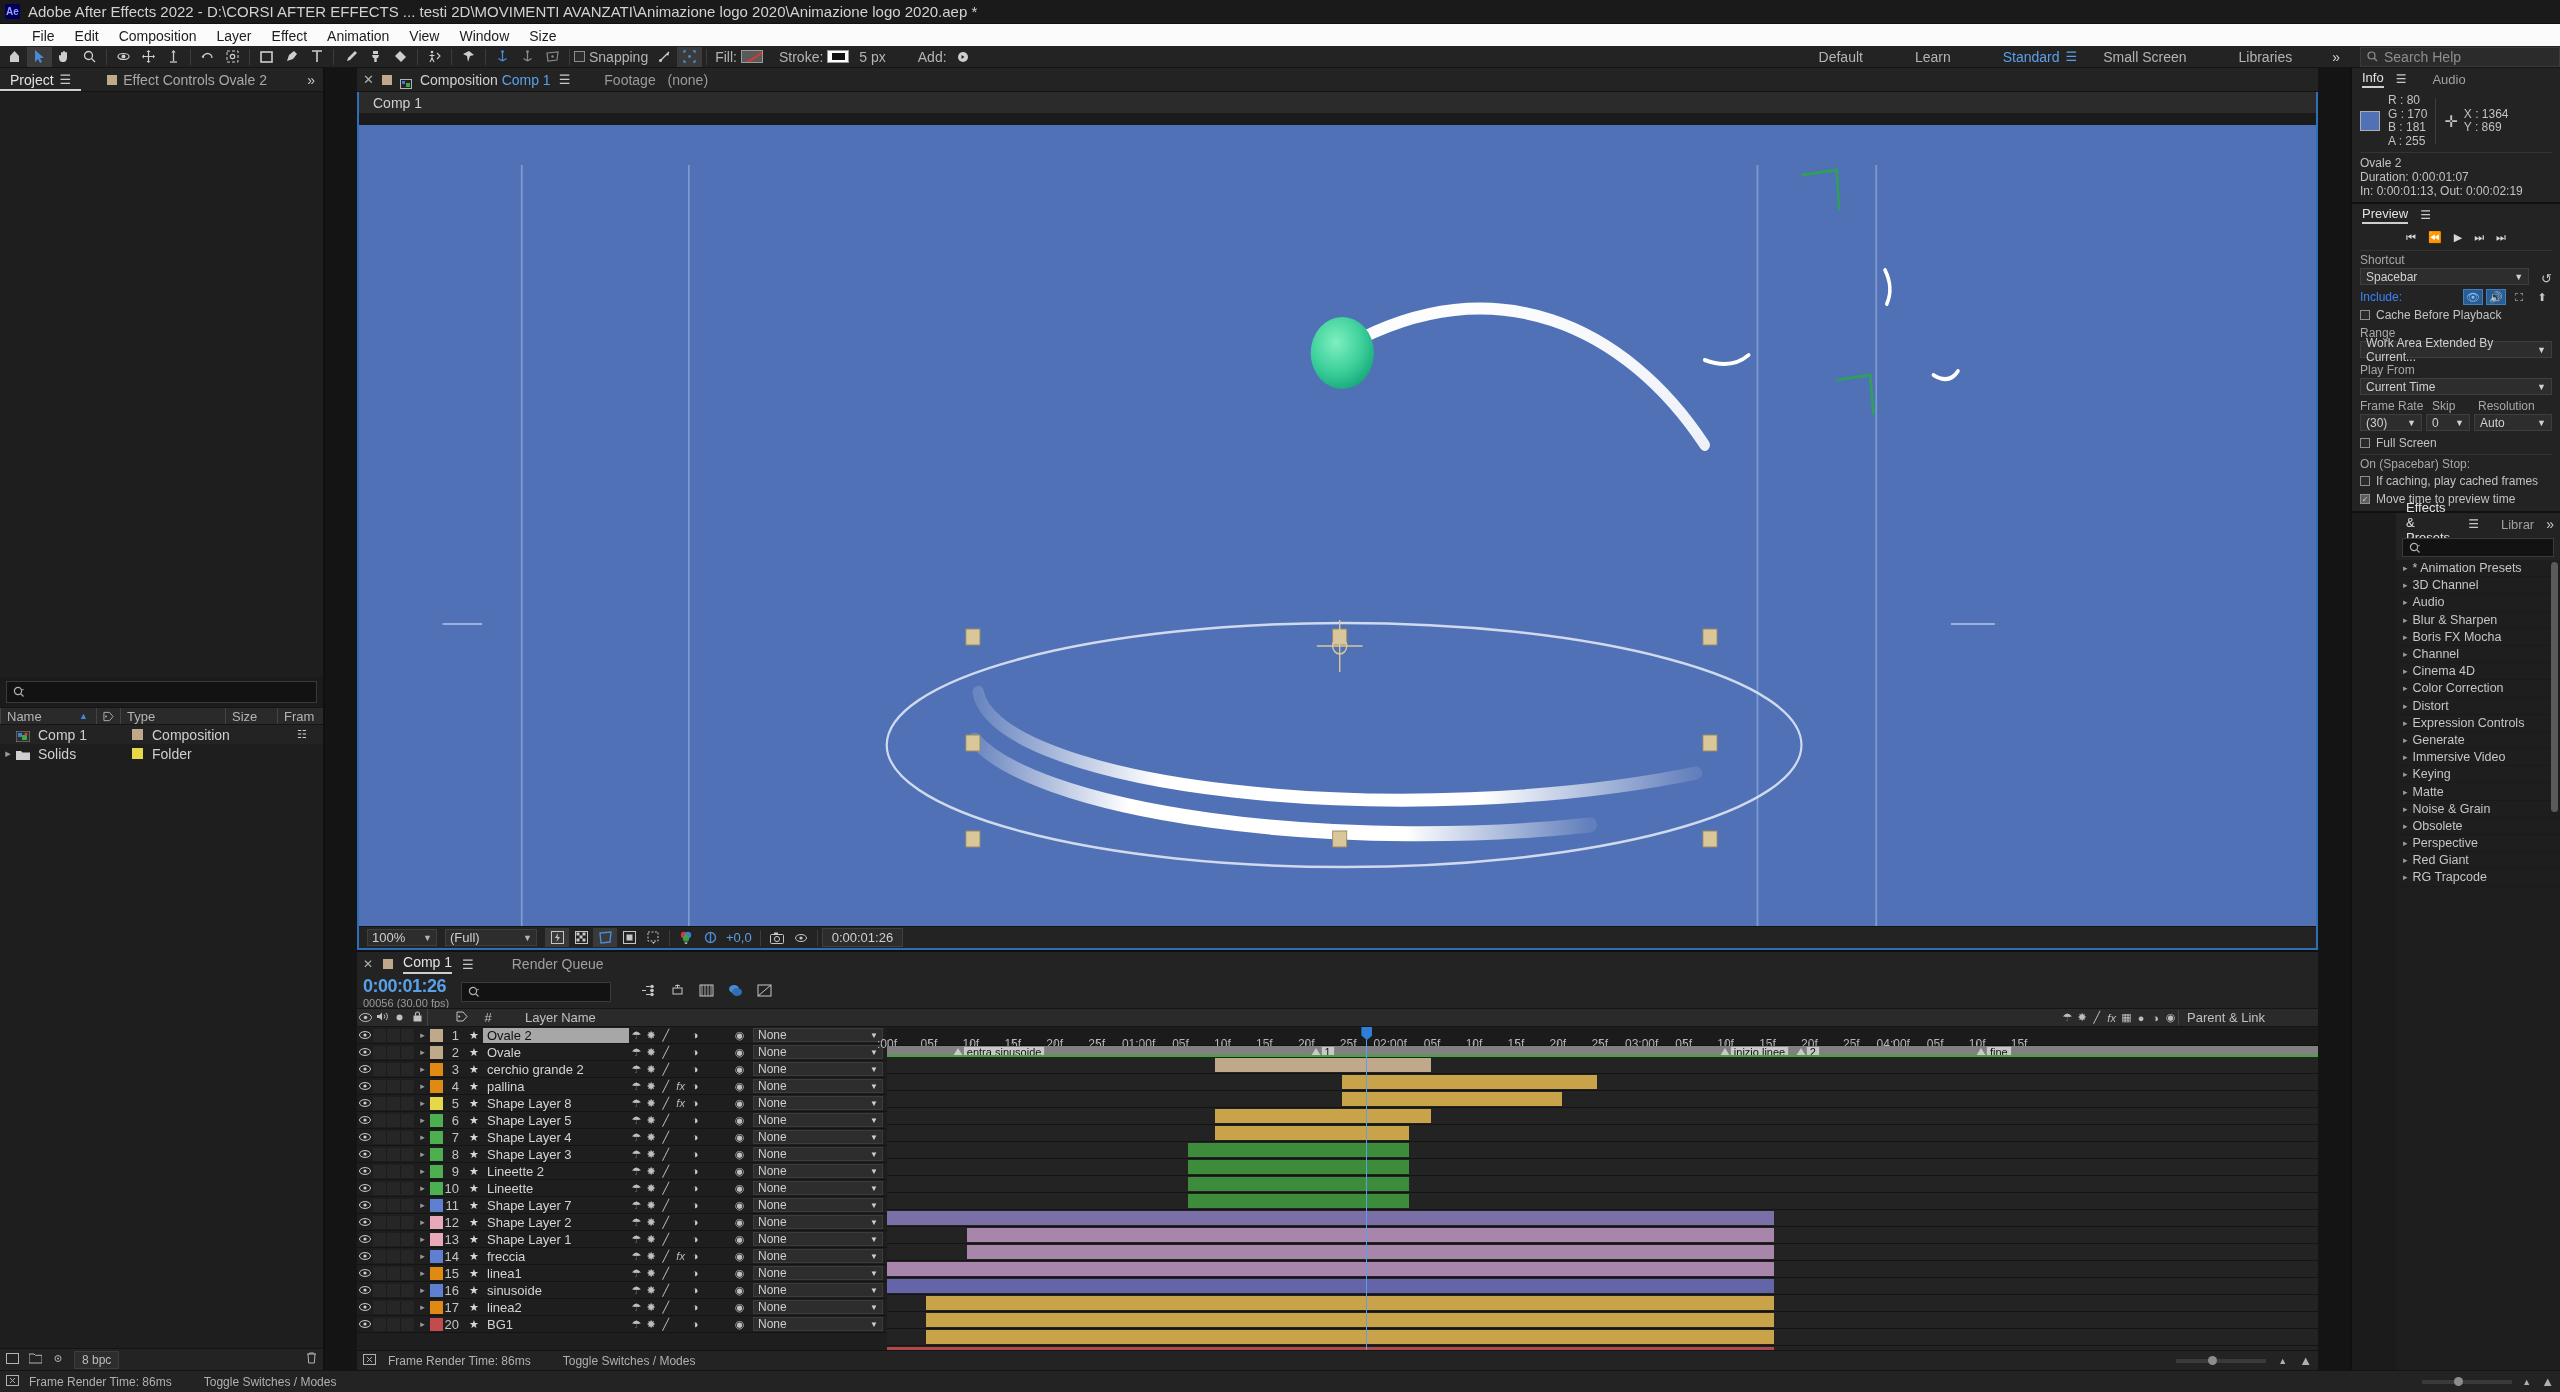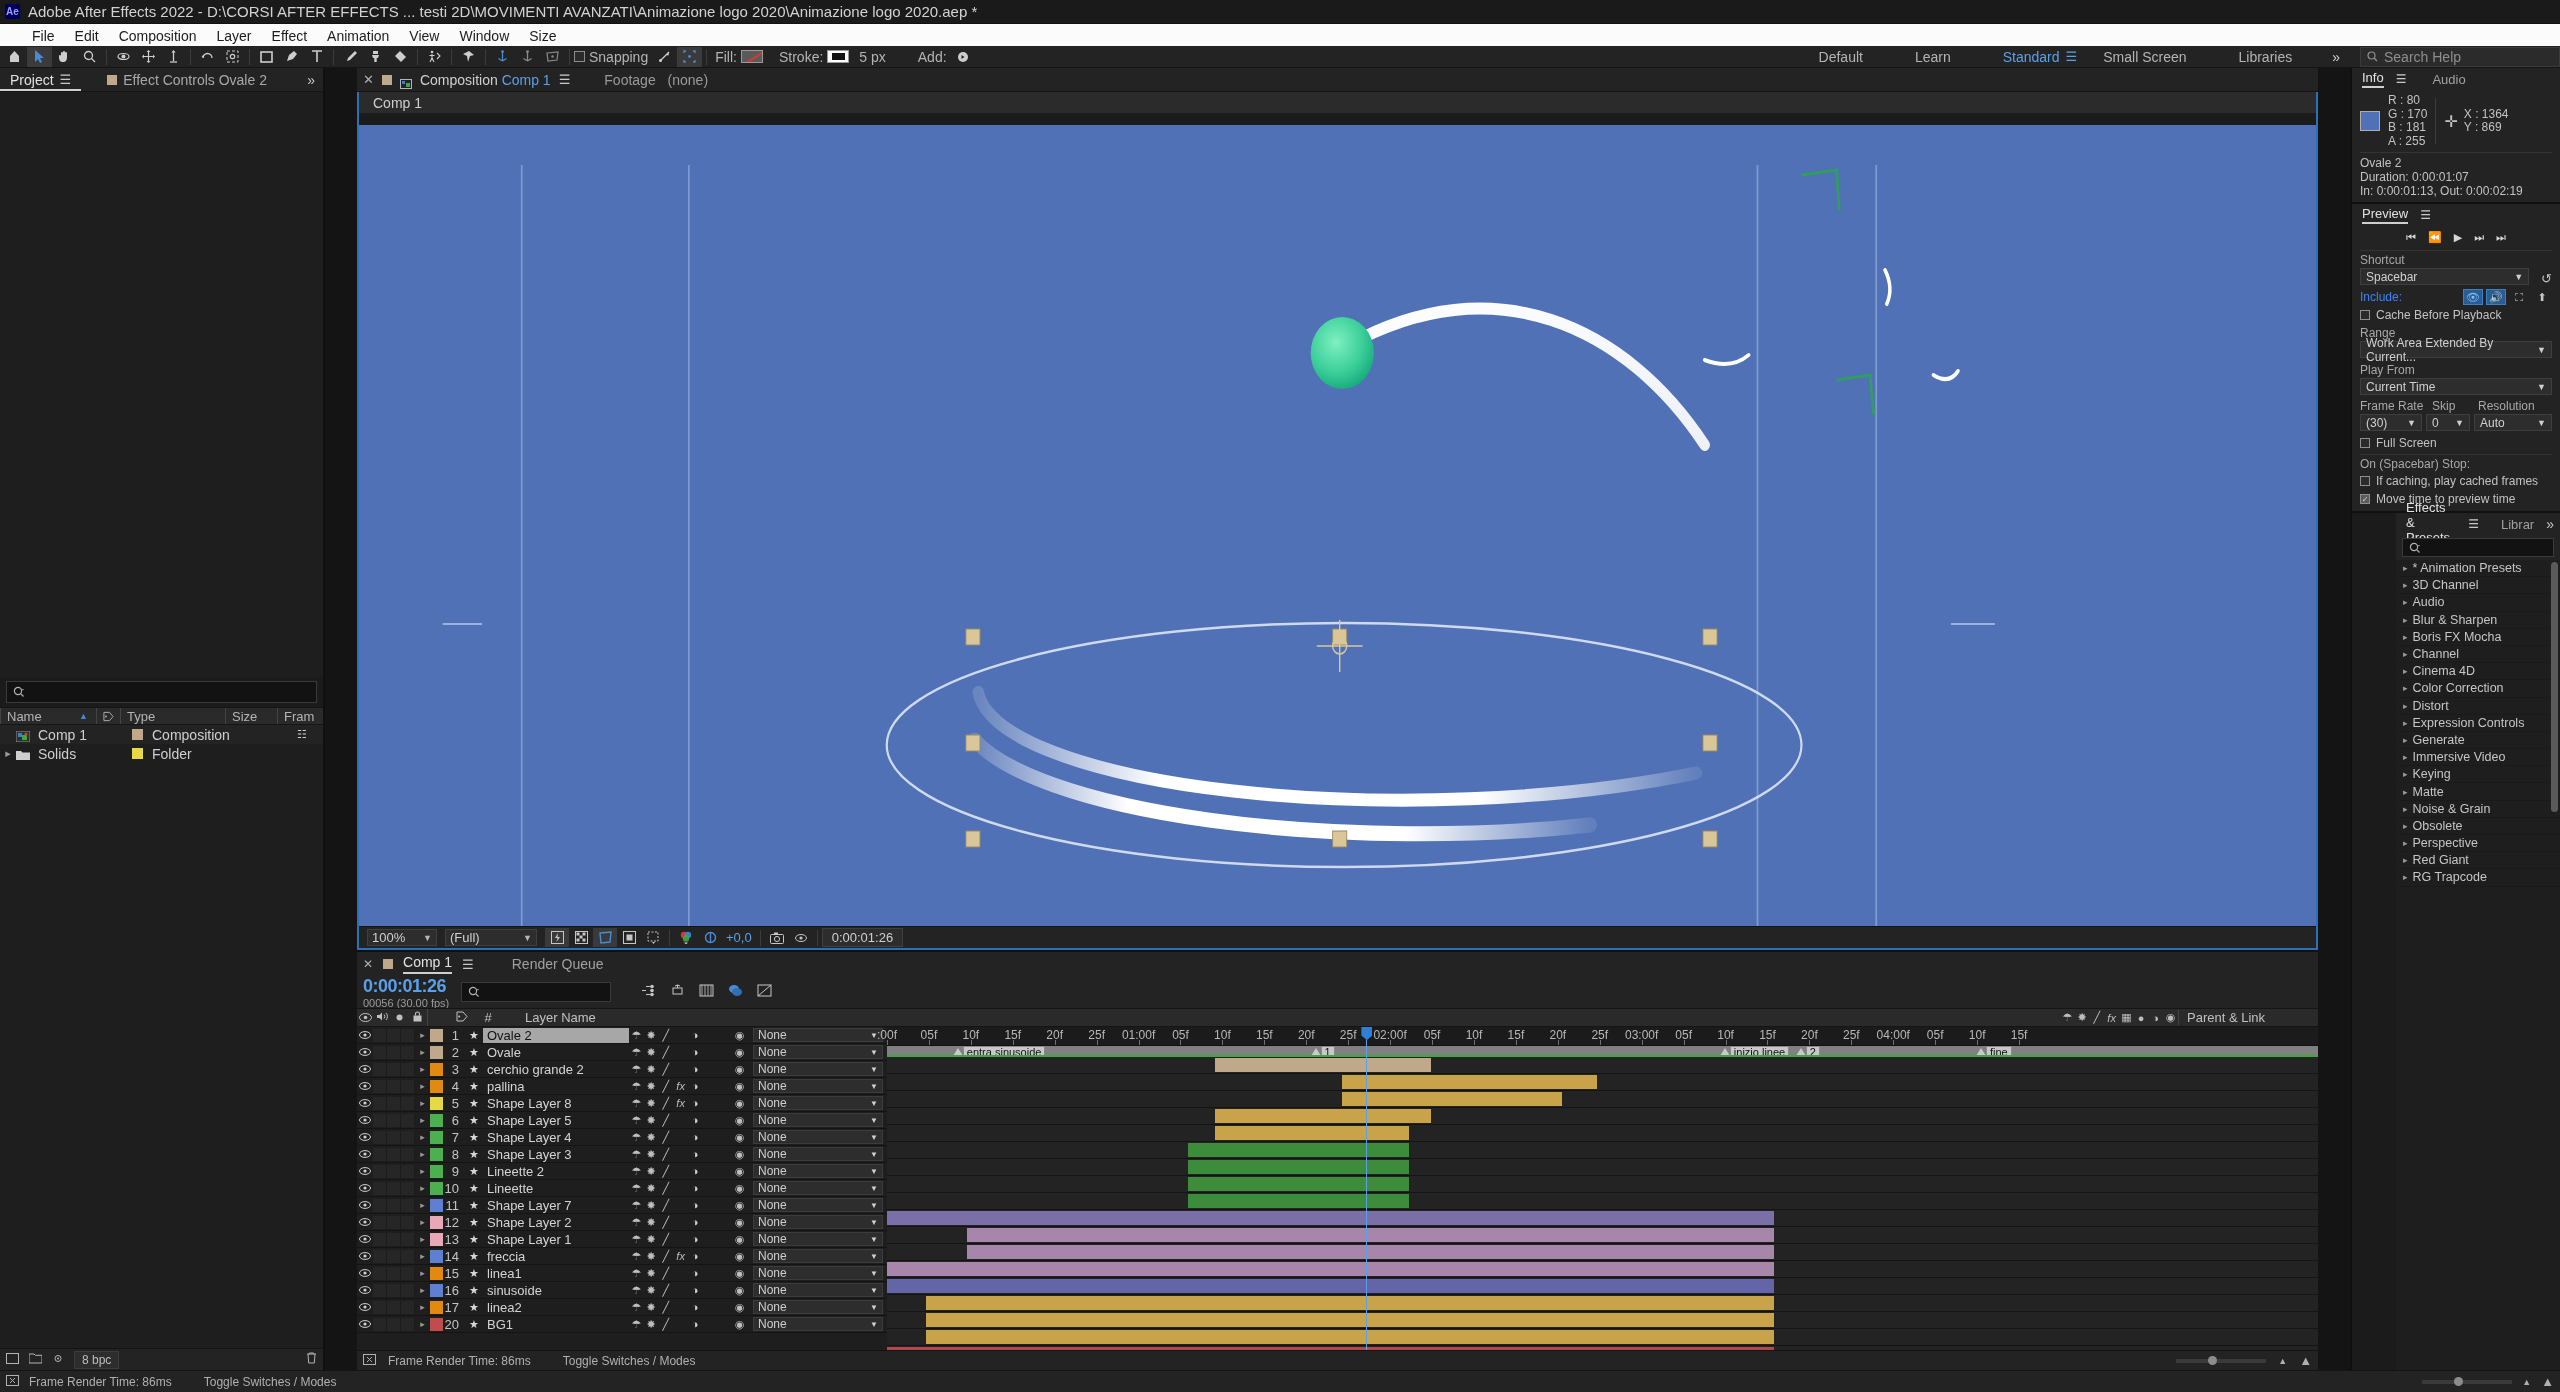--- a/index.html
+++ b/index.html
@@ -105,21 +105,21 @@
   .lcolor{ width:13px;height:13px; flex:none;}
   .lnum{ width:22px; text-align:right; padding-right:6px; color:#c4c4c4; font-size:13px;}
   .lstar{ width:18px; text-align:center; color:#d6d6d6; font-size:11px;}
   .lname{ flex:1; padding:0 4px; white-space:nowrap; overflow:hidden;}
   .lsw{ width:118px; display:flex; align-items:center; color:#bdbdbd; font-size:11px; gap:0;}
   .lsw i{ width:15px; text-align:center; font-style:normal;}
   .lparent{ width:140px; display:flex; align-items:center; gap:6px; padding-left:6px;}
   .pnone{ flex:1; background:#2d2d2d; border:1px solid #3c3c3c; height:14px; display:flex; align-items:center; justify-content:space-between; padding:0 4px; font-size:12px; color:#cfcfcf; margin-right:4px;}
   .lay-right{ flex:1; position:relative; background:#232323; min-width:0;}
   .ruler{ height:19px; background:#1b1b1b; position:relative; border-bottom:1px solid #111; }
-  .tick{ position:absolute; top:1px; font-size:12px; color:#b8b8b8; transform:translateX(-50%); white-space:nowrap;}
+  .tick{ position:absolute; top:10px; font-size:12px; color:#b8b8b8; transform:translateX(-50%); white-space:nowrap;}
   .tickline{ position:absolute; bottom:0; width:1px; height:5px; background:#6e6e6e;}
   .markerbar{ position:absolute; left:0; right:0; top:19px; height:11px; }
   .mk{ position:absolute; top:0; height:11px; display:flex; align-items:center; }
   .mk .tri{ width:0;height:0;border-left:5px solid transparent;border-right:5px solid transparent;border-bottom:8px solid #cacaca;}
   .mk .lbl{ background:#c8c8c8; color:#111; font-size:11px; padding:0 3px; height:11px; line-height:11px; border:1px solid #8a8a8a;}
   .tracks{ position:absolute; left:0; right:0; top:30px; bottom:0; }
   .trow{ height:17px; border-bottom:1px solid #141414; position:relative;}
   .bar{ position:absolute; top:1px; height:14px; }
   .workbar{ position:absolute; left:0; right:0; top:0; height:8px; background:#3a3a3a;}
   .playhead{ position:absolute; top:0; bottom:0; width:1px; background:#5aa0e8; z-index:9;}

